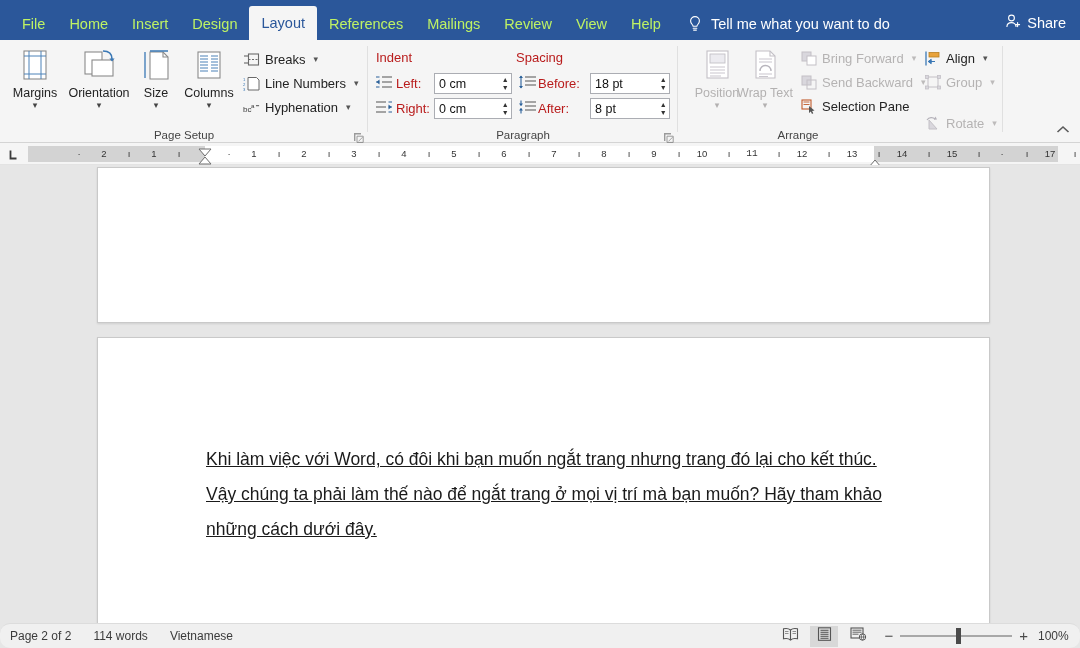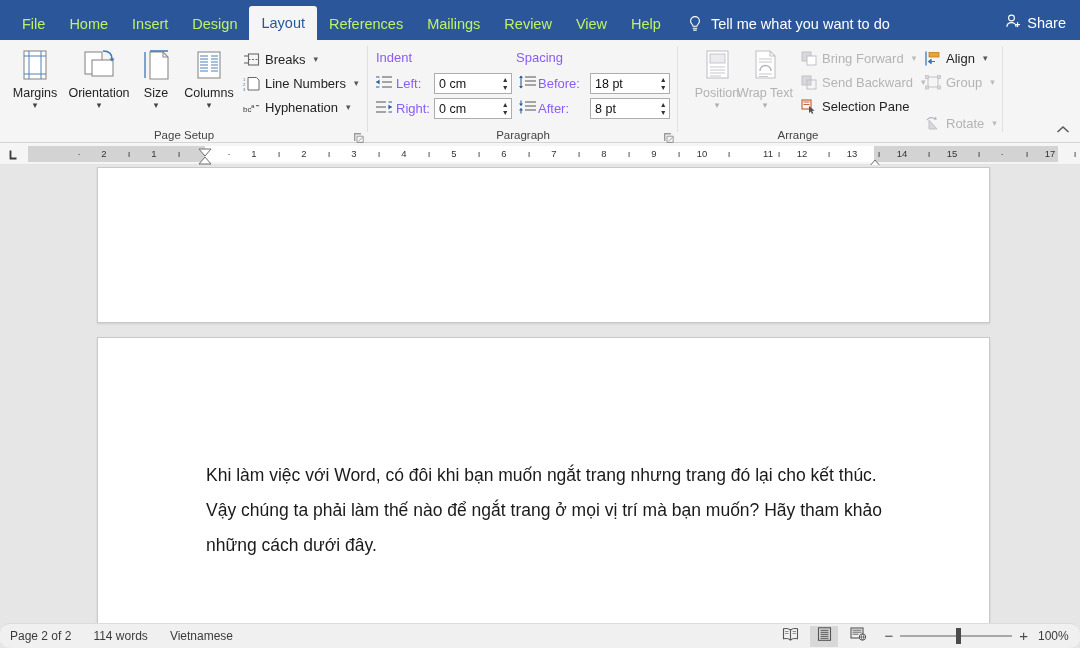--- a/index.html
+++ b/index.html
@@ -74,21 +74,21 @@
   .smallbtn {
     position: absolute; display: flex; align-items: center; gap: 5px;
     height: 22px; font-size: 13px; color: #232323; white-space: nowrap; cursor: default;
   }
   .smallbtn.dis { color: #b5b3b3; }
   .smallbtn .mini { width: 17px; height: 17px; display: inline-flex; align-items: center; justify-content: center; }
   .dcaret { font-size: 9px; color: #555; margin-left: 3px; }
   .smallbtn.dis .dcaret { color: #bdbbbb; }
 
   
-  .fieldlabel { position: absolute; font-size: 13px; color: #8b5cf6; }
+  .fieldlabel { position: absolute; font-size: 13px; color: #b91c1c; }
   .spinwrap {
     position: absolute; height: 21px;
     border: 1px solid #abadb3; background: #fff;
     display: flex; align-items: stretch;
   }
   .spinwrap input {
     border: 0; outline: 0; height: 100%; width: 100%;
     font-family: "Liberation Sans", sans-serif; font-size: 12.5px;
     color: #111; padding-left: 4px; background: transparent;
   }
@@ -540,21 +540,21 @@
         <span style="left:226px;">1</span>
           <span style="left:276px;">2</span>
         <span style="left:326px;">3</span>
           <span style="left:376px;">4</span>
         <span style="left:426px;">5</span>
           <span style="left:476px;">6</span>
         <span style="left:526px;">7</span>
           <span style="left:576px;">8</span>
         <span style="left:626px;">9</span>
           <span style="left:674px;">10</span>
-        <span style="left:740px;">11</span>
+        <span style="left:724px;font-family:Liberation Mono, monospace;">11</span>
           <span style="left:774px;">12</span>
         <span style="left:824px;">13</span>
           <span style="left:874px;">14</span>
         <span style="left:924px;">15</span>
           <span style="left:1022px;">17</span>
 
         <span style="left:51px;">·</span>
           <span style="left:101px;">ı</span>
         <span style="left:151px;">ı</span>
           <span style="left:176px;">·</span>
@@ -608,21 +608,21 @@
     <span style="top:222px; height:30px;">1</span>
     <span style="top:296px; height:30px;">1</span>
     <span style="top:340px; height:30px;">2</span>
     <span style="top:384px; height:30px;">3</span>
     <span style="top:428px; height:30px;">4</span>
   </div>
 
   <div class="docarea">
     <div class="page" style="left:97px; top:2px; width:893px; height:156px;"></div>
     <div class="page" style="left:97px; top:172px; width:893px; height:290px;">
-      <div class="doctext" style="left:108px; top:120px;">Khi làm việc với Word, có đôi khi bạn muốn ngắt trang nhưng trang đó lại cho kết thúc. Vậy chúng ta phải làm thế nào để ngắt trang ở mọi vị trí mà bạn muốn? Hãy tham khảo những cách dưới đây.</div>
+      <div class="doctext" style="left:108px; top:104px;text-decoration:underline;">Khi làm việc với Word, có đôi khi bạn muốn ngắt trang nhưng trang đó lại cho kết thúc. Vậy chúng ta phải làm thế nào để ngắt trang ở mọi vị trí mà bạn muốn? Hãy tham khảo những cách dưới đây.</div>
     </div>
   </div>
 
   <div class="statusbar">
     <div class="status-left">
       <span>Page 2 of 2</span>
       <span>114 words</span>
       <span>Vietnamese</span>
     </div>
     <div class="status-right">

